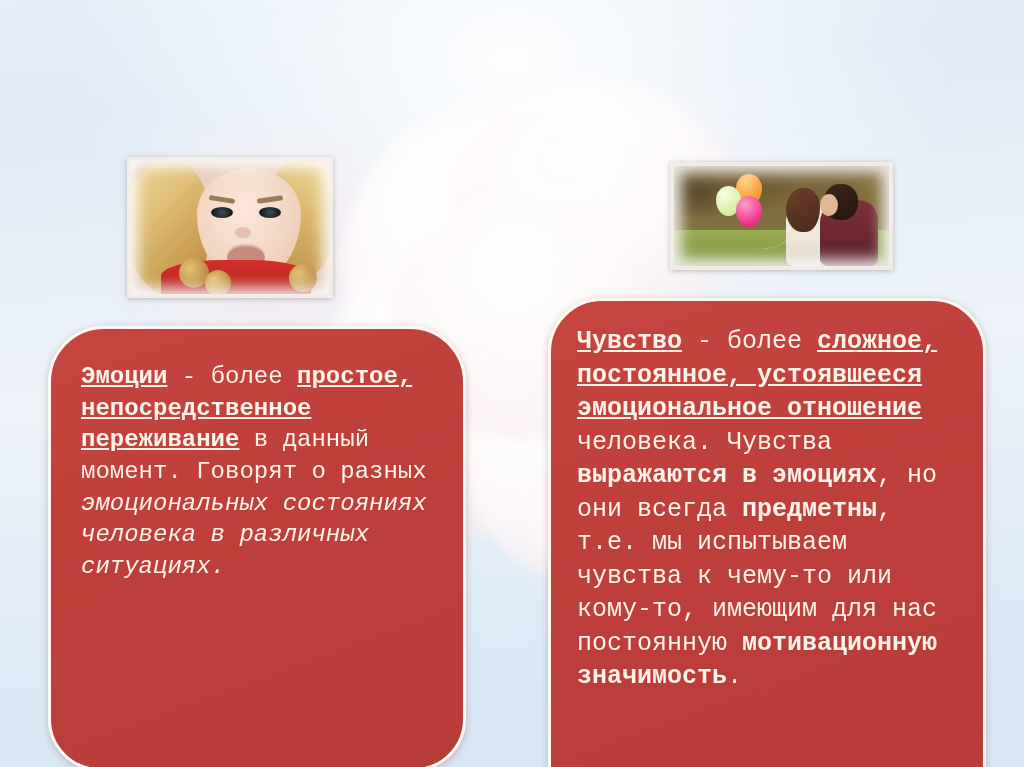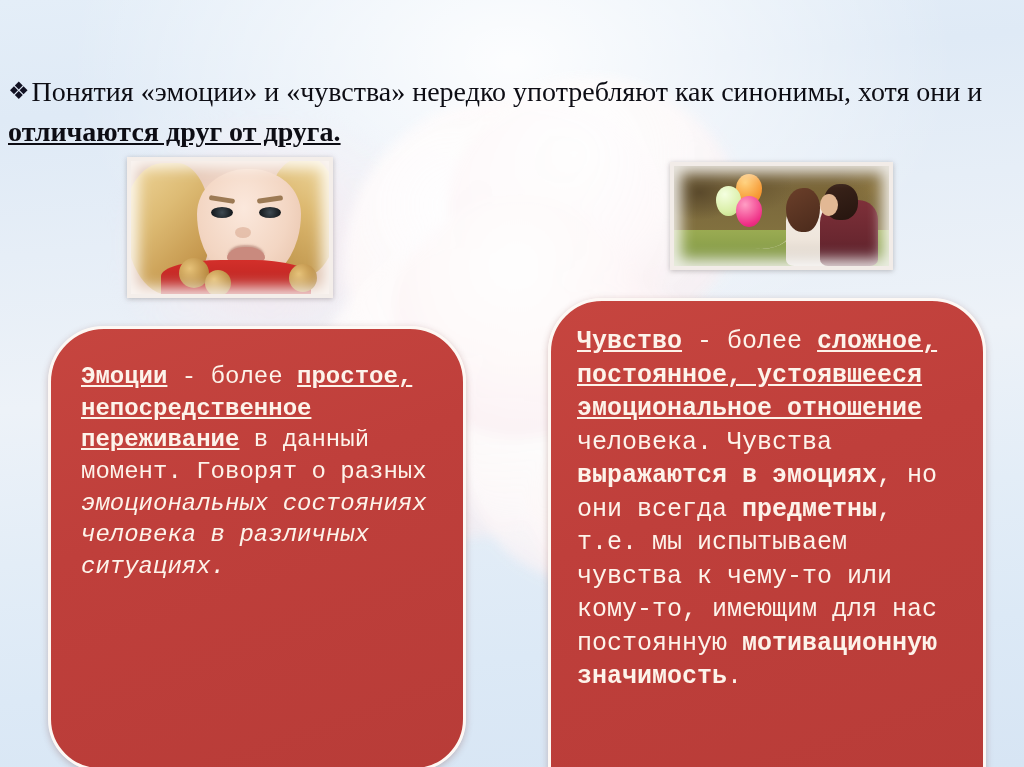--- a/index.html
+++ b/index.html
@@ -288,23 +288,20 @@
   <div class="backdrop-flower">
     <div class="petal p1"></div>
     <div class="petal p2"></div>
     <div class="petal p3"></div>
     <div class="petal p4"></div>
     <div class="petal p5"></div>
     <div class="petal p6"></div>
   </div>
 
 
-  <div class="subtitle">
-    <span class="bullet">❖</span><span>Понятия «эмоции» и «чувства» нередко употребляют как синонимы, хотя они и </span><span class="em">отличаются друг от друга.</span>
-  </div>
 
   <div class="photo photo-girl">
     <div class="g-hair-l"></div>
     <div class="g-hair-r"></div>
     <div class="g-face"></div>
     <div class="g-brow l"></div>
     <div class="g-brow r"></div>
     <div class="g-eye l"></div>
     <div class="g-eye r"></div>
     <div class="g-nose"></div>

